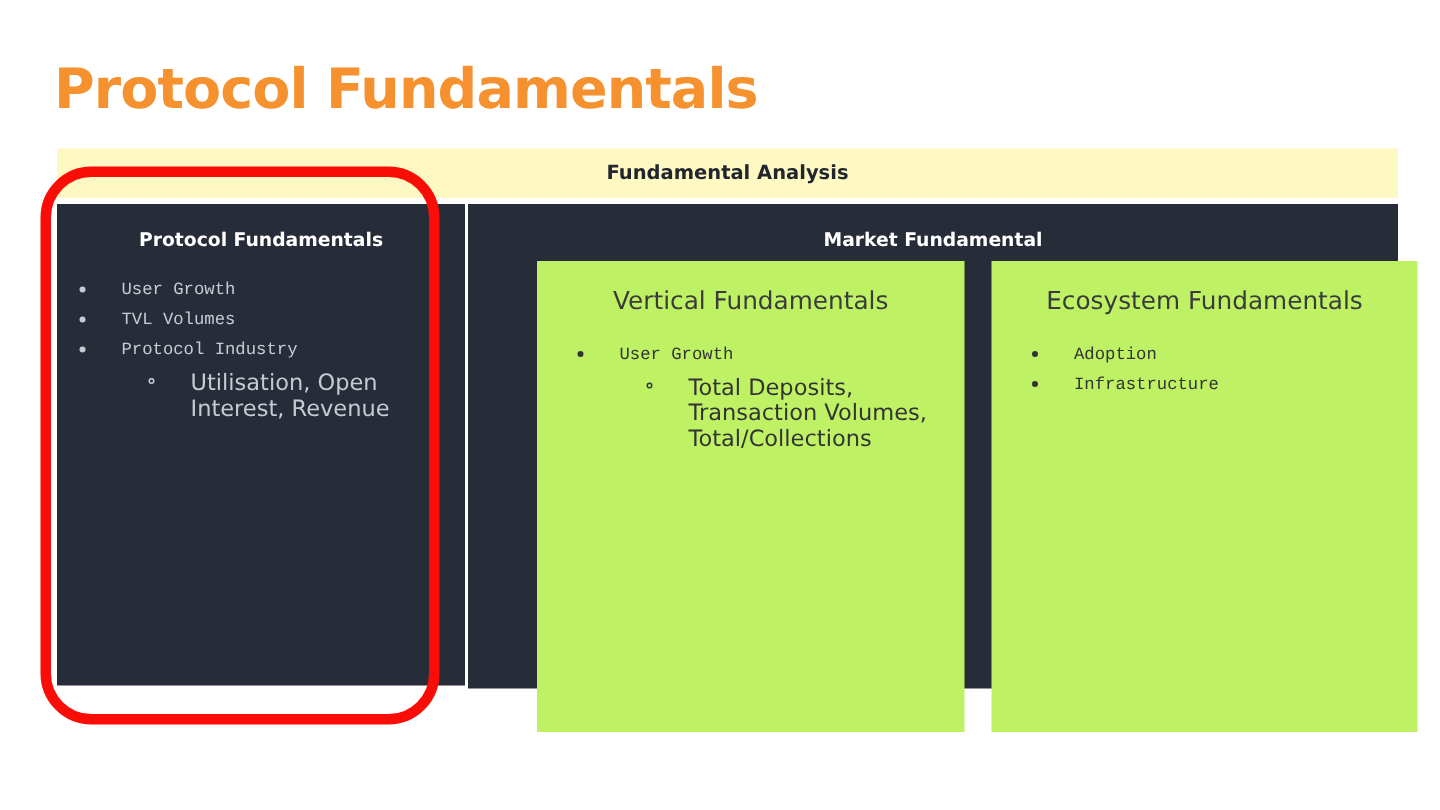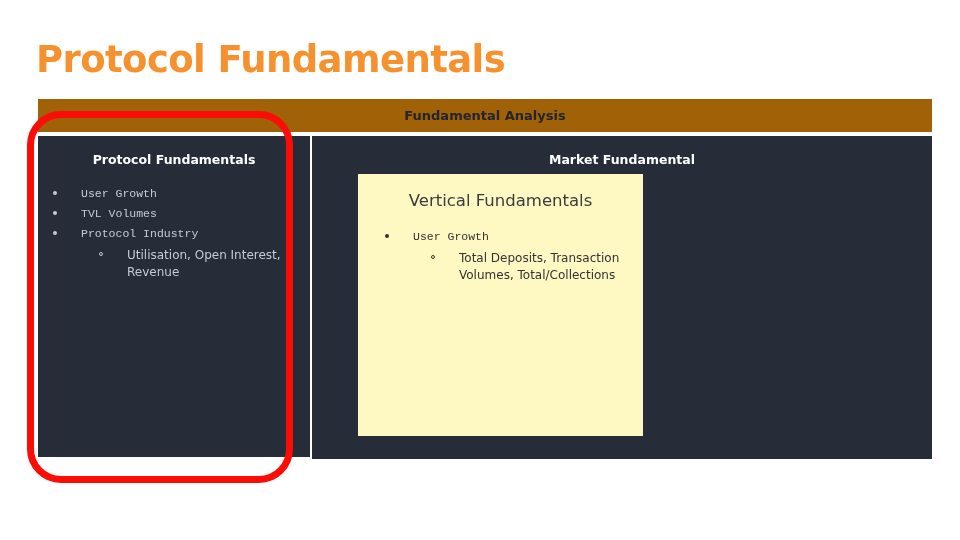--- a/index.html
+++ b/index.html
@@ -37,21 +37,21 @@
     height: 361px;
   }
 
   
   #analysis-banner {
     position: absolute;
     left: 0;
     top: 0;
     width: 894px;
     height: 33px;
-    background: #a16207;
+    background: #fef9c3;
     display: flex;
     align-items: center;
     justify-content: center;
   }
   #analysis-banner .banner-text {
     font-size: 13px;
     font-weight: bold;
     color: #21252e;
     font-family: "DejaVu Sans", sans-serif;
   }
@@ -119,21 +119,21 @@
     top: 4px;
     width: 4px;
     height: 4px;
     border-radius: 50%;
     background: currentColor;
   }
   ul.bullets li.lvl2 {
     position: relative;
     padding-left: 75px;
     margin-bottom: 7px;
-    font-size: 12px;
+    font-size: 15px;
     line-height: 17px;
     font-family: "DejaVu Sans", sans-serif;
   }
   ul.bullets li.lvl2::before {
     content: "";
     position: absolute;
     left: 47px;
     top: 5px;
     width: 4px;
     height: 4px;
@@ -149,22 +149,22 @@
     left: 14px;
     top: 51px;
     width: 244px;
     color: #c6cad2;
   }
 
   
   .cream-card {
     position: absolute;
     top: 38px;
-    height: 262px;
-    background: #fef9c3;
+    height: 314px;
+    background: #bef264;
   }
   #vertical-card { left: 46px; width: 285px; }
   #ecosystem-card { left: 349px; width: 284px; }
 
   .card-title {
     position: absolute;
     left: 0;
     top: 17px;
     width: 100%;
     text-align: center;
@@ -221,18 +221,25 @@
       <div class="panel-heading">Market Fundamental</div>
 
       <div class="cream-card" id="vertical-card">
         <div class="card-title">Vertical Fundamentals</div>
         <ul class="bullets card-list">
           <li class="lvl1">User Growth</li>
           <li class="lvl2">Total Deposits, Transaction Volumes, Total/Collections</li>
         </ul>
       </div>
 
+      <div class="cream-card" id="ecosystem-card">
+        <div class="card-title">Ecosystem Fundamentals</div>
+        <ul class="bullets card-list">
+          <li class="lvl1">Adoption</li>
+          <li class="lvl1">Infrastructure</li>
+        </ul>
+      </div>
 
     </div>
   </div>
 </div>
 
 <div id="red-highlight" style="border-color: rgb(251, 13, 7);"></div>
 
 </body></html>

